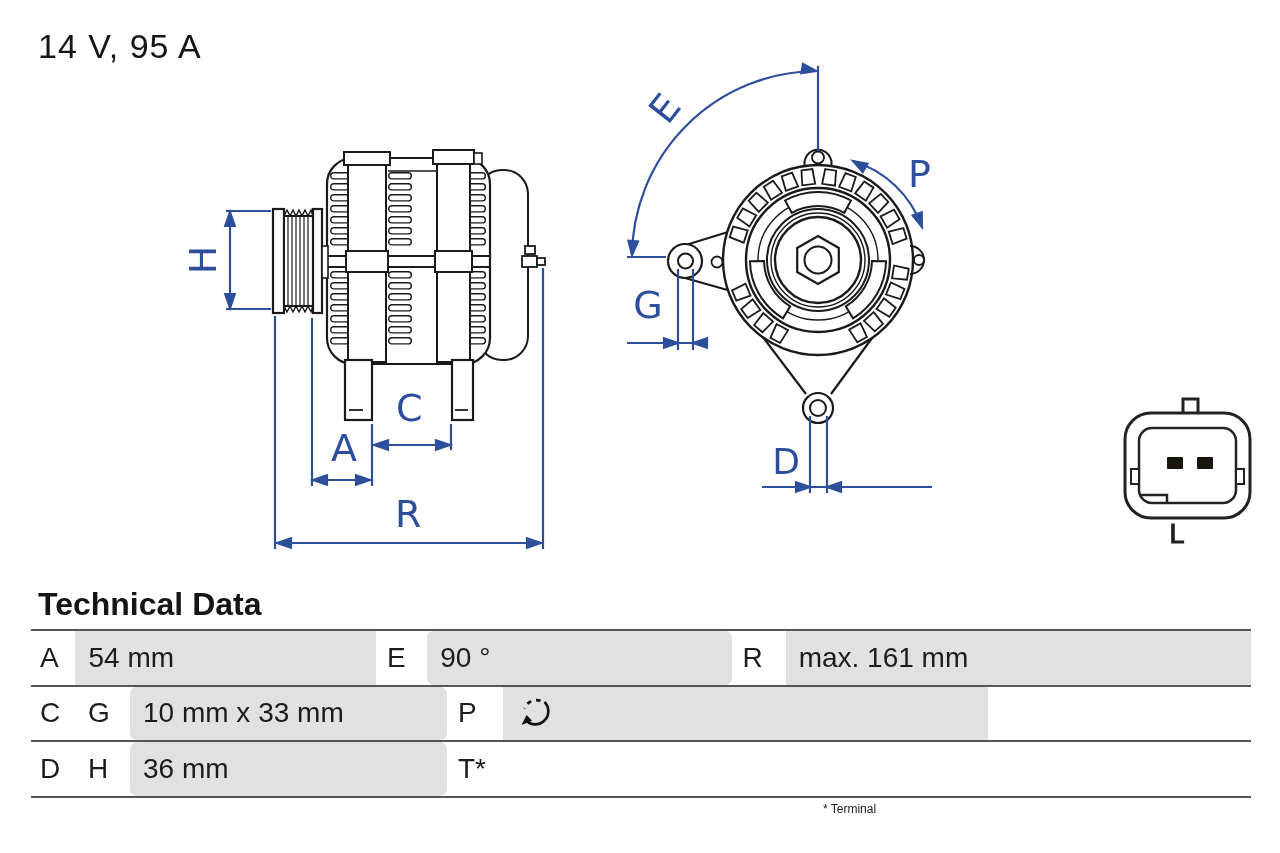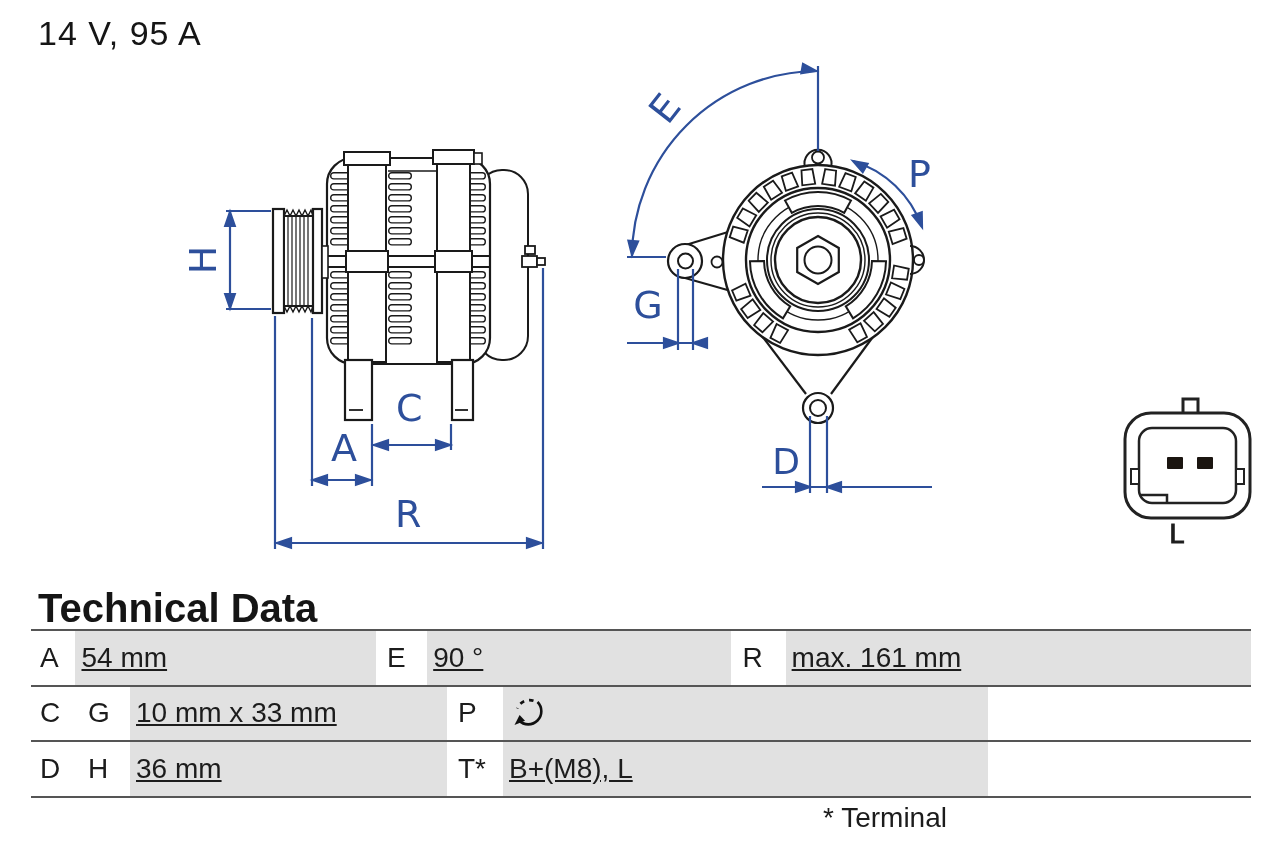--- a/index.html
+++ b/index.html
@@ -1,30 +1,30 @@
 <!DOCTYPE html>
 <html><head>
 <meta charset="utf-8">
 <style>
   html,body{margin:0;padding:0;background:#fff;}
   body{width:1280px;height:853px;position:relative;font-family:"Liberation Sans",sans-serif;color:#1c1c1c;overflow:hidden;}
-  .title{position:absolute;left:38px;top:14px;font-size:34px;letter-spacing:1px;color:#151515;}
+  .title{position:absolute;left:38px;top:27px;font-size:34px;letter-spacing:1px;color:#151515;}
   svg.drawing{position:absolute;left:0;top:0;}
   .dimtext{font-family:"DejaVu Sans",sans-serif;fill:#2d4f9b;font-size:38px;font-weight:400;}
   .dimtext.small{font-size:36px;}
   .conn-label{font-family:"Liberation Sans",sans-serif;fill:#1c1c1c;font-size:27px;}
-  .tech-heading{position:absolute;left:38px;top:586px;font-size:40px;font-weight:700;color:#151515;}
+  .tech-heading{position:absolute;left:38px;top:586px;font-size:32px;font-weight:700;color:#151515;}
   .ttable{position:absolute;left:31px;top:629px;width:1220px;border-top:2px solid #555;}
   .trow{display:flex;height:53.5px;border-bottom:2px solid #555;font-size:28px;}
   .trow>div{display:flex;align-items:center;height:100%;box-sizing:border-box;}
   .kc{background:#fff;padding-left:9px;}
-  .vc{background:#e1e1e1;padding-left:6px;text-decoration:underline;}
-  .k1{width:46px;} .v1{width:313px;} .k2{width:53px;padding-left:11px;} .v2{width:317px;}
+  .vc{background:#e1e1e1;padding-left:13px;}
+  .k1{width:46px;} .v1{width:313px;} .k2{width:53px;padding-left:11px;} .v2{width:317px;border-radius:7px;}
   .k3{width:56px;padding-left:11px;} .v3{width:485px;}
-  .footnote{position:absolute;left:823px;top:802px;font-size:28px;color:#1c1c1c;}
+  .footnote{position:absolute;left:823px;top:802px;font-size:12px;color:#1c1c1c;}
   .roticon{margin-left:2px;}
 </style>
 </head>
 <body>
 
 <div class="title">14 V, 95 A</div>
 
 <svg class="drawing" width="1280" height="580" viewBox="0 0 1280 580">
   <defs>
     <path id="ah" d="M0 0 L-14 4.8 L-14 -4.8 Z" fill="#2d4f9b"></path>
@@ -250,17 +250,16 @@
         <path d="M22.5 5.8 A13 13 0 0 0 6.3 13.5" fill="none" stroke="#111" stroke-width="2.6" stroke-dasharray="4.5 5"></path>
         <path d="M3.5 30 L14 25.8 L8.6 20 Z" fill="#111" stroke="none"></path>
       </svg>
     </div>
   </div>
   <div class="trow">
     <div class="kc k1">D</div>
     <div class="kc k2">H</div>
     <div class="vc v2">36 mm</div>
     <div class="kc k3">T*</div>
-    <div class="vc v3">B+(M8), L</div>
   </div>
 </div>
 
 <div class="footnote">* Terminal</div>
 
 </body></html>

